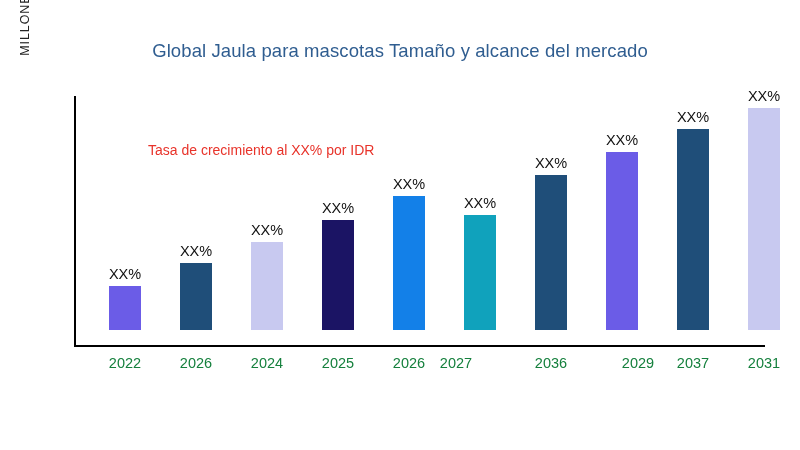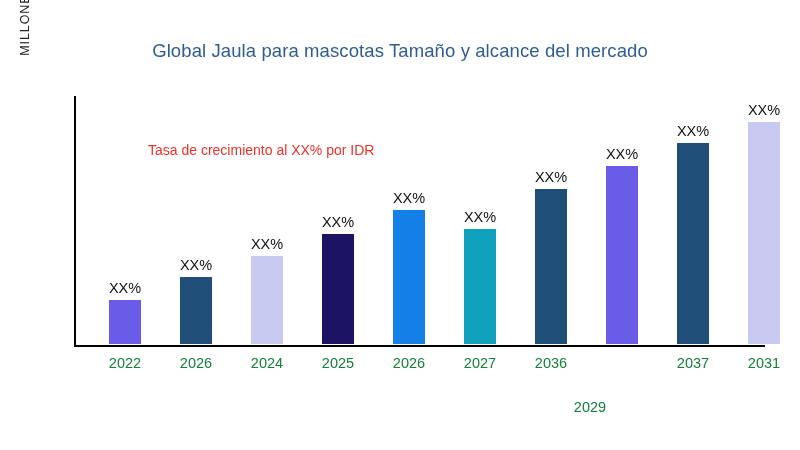--- a/index.html
+++ b/index.html
@@ -68,21 +68,21 @@
     position: absolute;
     left: 0;
     bottom: 0;
     width: 691px;
     height: 1.8px;
     background: #000000;
   }
   
   .bar-group {
     position: absolute;
-    bottom: 3px;
+    bottom: 17px;
     width: 32px;
   }
   .bar {
     position: absolute;
     bottom: 0;
     left: 0;
     width: 32px;
   }
   .bar-label {
     position: absolute;
@@ -181,21 +181,21 @@
   </div>
 
   <div id="growth-note">Tasa de crecimiento al XX% por IDR</div>
 
   <div id="xticks">
       <div class="xtick" style="left: 125px;">2022</div>
       <div class="xtick" style="left: 196px;">2026</div>
       <div class="xtick" style="left: 267px;">2024</div>
       <div class="xtick" style="left: 338px;">2025</div>
       <div class="xtick" style="left: 409px;">2026</div>
-      <div class="xtick" style="left: 480px;">2027</div>
+      <div class="xtick" style="left: 456px;">2027</div>
       <div class="xtick" style="left: 551px;">2036</div>
-      <div class="xtick" style="left: 590px; margin-top: 44px;">2029</div>
+      <div class="xtick" style="left: 638px;">2029</div>
       <div class="xtick" style="left: 693px;">2037</div>
       <div class="xtick" style="left: 764px;">2031</div>
     </div>
 
 
 </div>
 
 </body></html>

